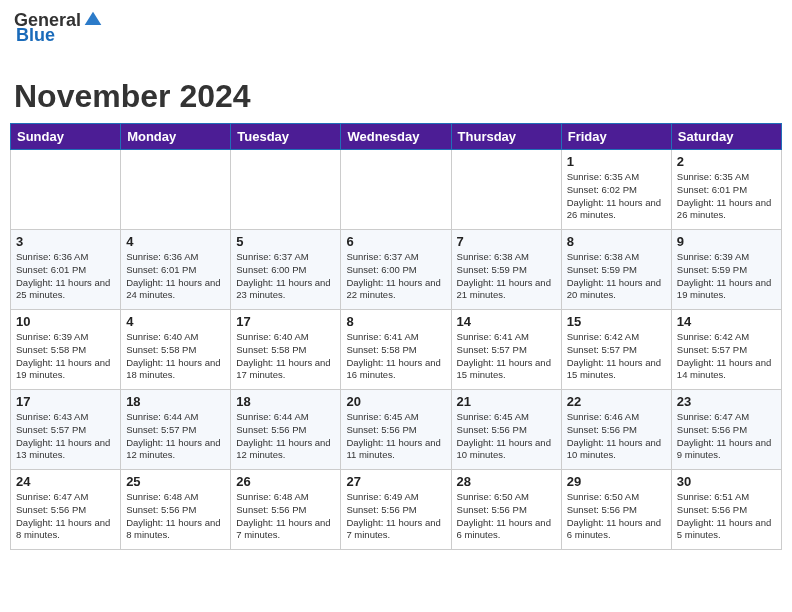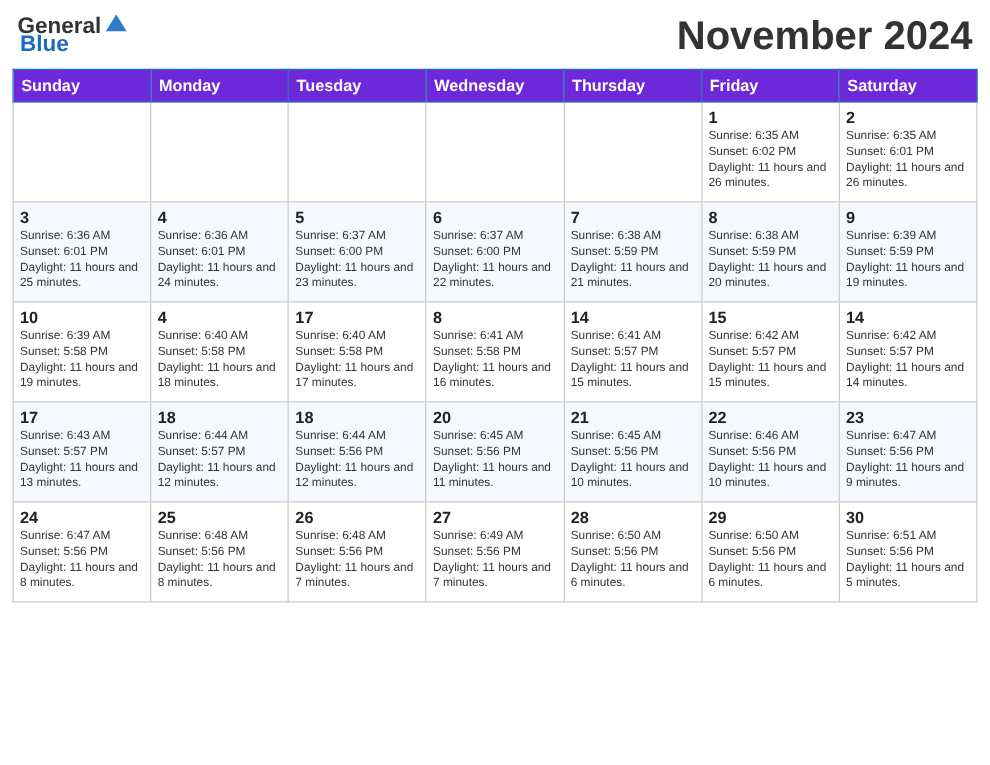--- a/index.html
+++ b/index.html
@@ -9,20 +9,21 @@
       width: 792px;
       min-height: 612px;
       padding: 10px;
     }
     .header {
       display: flex;
       justify-content: space-between;
       align-items: flex-start;
       margin-bottom: 8px;
       padding: 0 4px;
+      flex-direction: column;
     }
     .logo {
       display: flex;
       flex-direction: column;
       align-items: flex-start;
     }
     .logo-text {
       display: flex;
       align-items: center;
     }
@@ -42,32 +43,33 @@
       margin-left: 2px;
       margin-top: -2px;
     }
     .title-area {
       text-align: right;
     }
     .month-title {
       font-size: 32px;
       font-weight: bold;
       color: #333;
+      margin-top: 32px;
     }
     .location {
       font-size: 16px;
       color: #555;
     }
     .calendar {
       width: 100%;
       border-collapse: collapse;
       border: 1px solid #ccc;
     }
     .calendar th {
-      background-color: #6d28d9;
+      background-color: #4c1d95;
       color: white;
       text-align: left;
       padding: 5px 6px;
       font-size: 13px;
       border: 1px solid #2070b8;
     }
     .calendar td {
       border: 1px solid #ccc;
       vertical-align: top;
       padding: 4px 5px;

